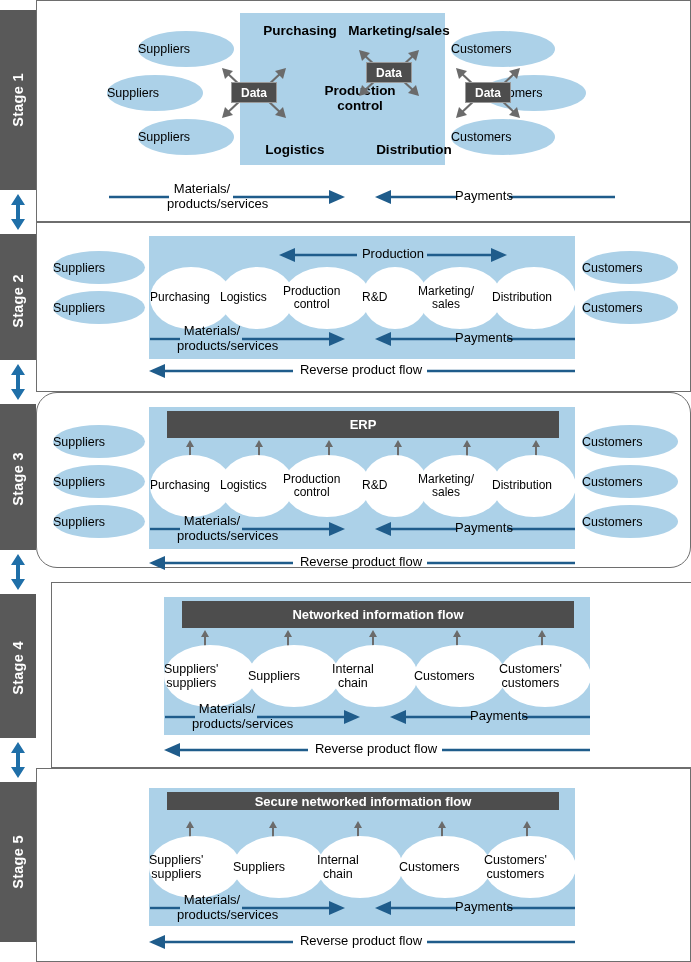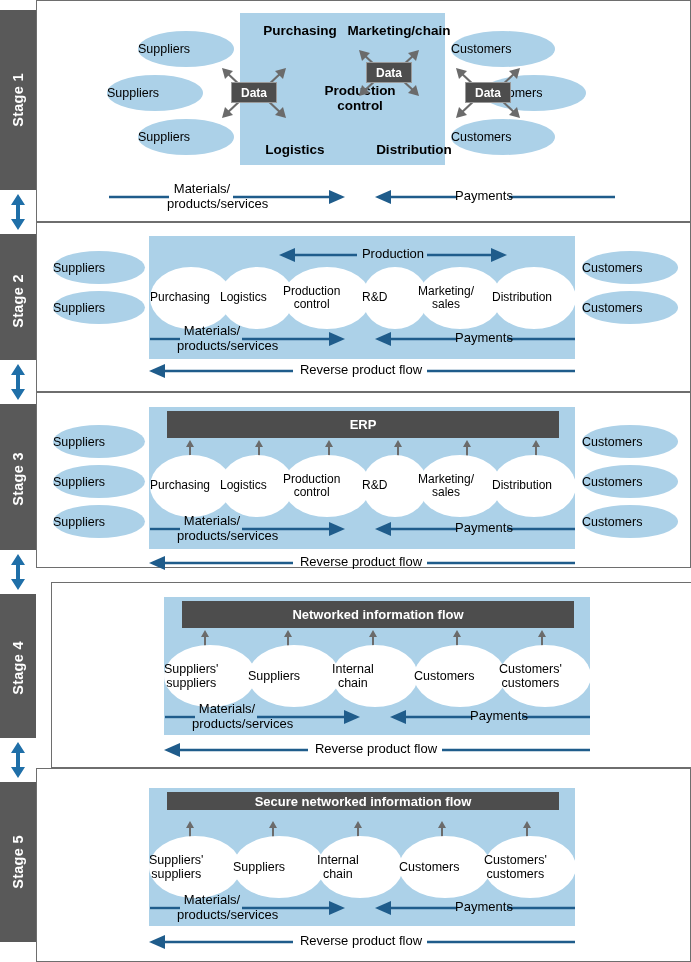--- a/index.html
+++ b/index.html
@@ -171,21 +171,21 @@
         <span>Customers</span>
       </div>
       <div class="ellipse blue" style="left:414px;top:118px;width:104px;height:36px;">
         <span>Customers</span>
       </div>
 
       <div class="lbl bold" style="left:213px;top:22px;width:100px;">
         <span>Purchasing</span>
       </div>
       <div class="lbl bold" style="left:308px;top:22px;width:108px;">
-        <span>Marketing/chain</span>
+        <span>Marketing/sales</span>
       </div>
       <div class="lbl bold two" style="left:268px;top:82px;width:110px;">
         <span>Production</span><br>
         <span>control</span>
       </div>
       <div class="lbl bold" style="left:208px;top:141px;width:100px;">
         <span>Logistics</span>
       </div>
       <div class="lbl bold" style="left:325px;top:141px;width:104px;">
         <span>Distribution</span>
@@ -349,21 +349,21 @@
       </div>
       <div class="lbl" style="left:418px;top:108px;width:58px;">
         <span>Payments</span>
       </div>
       <div class="lbl" style="left:256px;top:140px;width:136px;">
         <span>Reverse product flow</span>
       </div>
     </div>
   </div>
 
-  <div class="panel" style="top:392px;height:176px;">
+  <div class="panel" style="top:392px;height:176px;border-radius:21px;">
     <div class="panel-inner">
 
       <div class="bluebox" style="left:112px;top:14px;width:426px;height:142px;"></div>
 
       <div class="darkbar" style="left:130px;top:18px;width:392px;height:27px;">
         <span>ERP</span>
       </div>
 
       <div class="ellipse blue" style="left:16px;top:32px;width:92px;height:33px;">
         <span>Suppliers</span>

